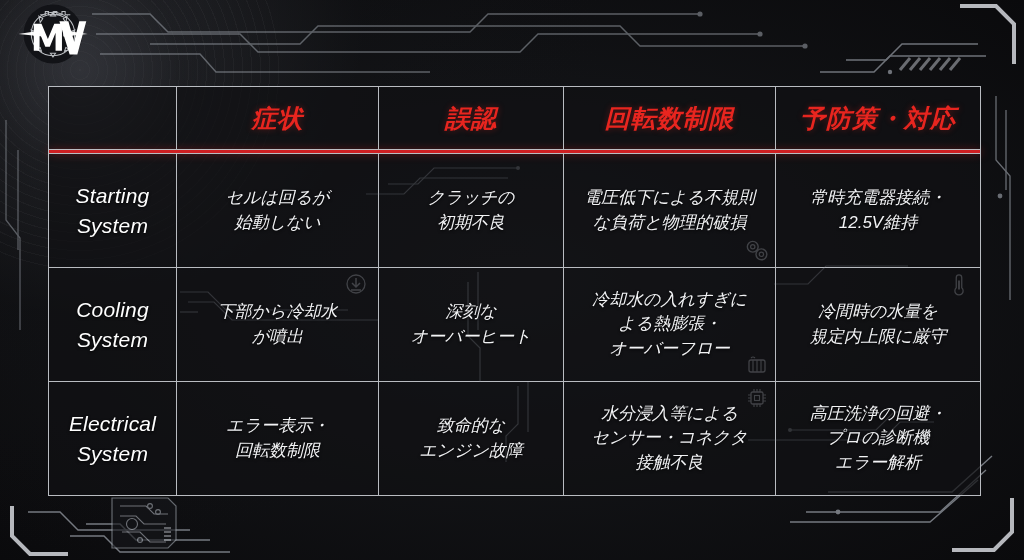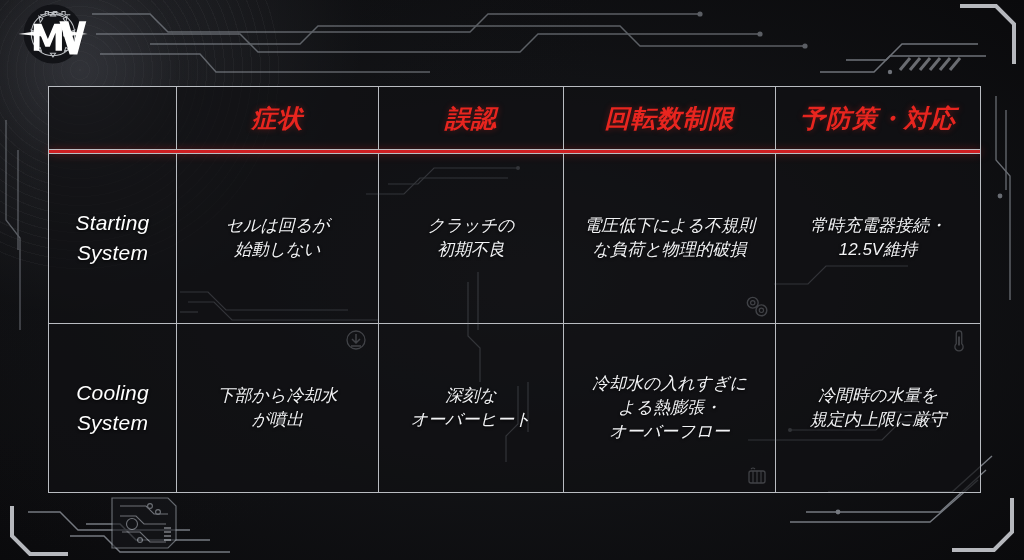--- a/index.html
+++ b/index.html
@@ -317,17 +317,31 @@
             </svg>
           </td>
           <td>冷間時の水量を<br>規定内上限に厳守
             <svg class="cell-mark" style="right:10px;top:4px;width:22px;height:26px;" viewBox="0 0 24 28">
               <path d="M12 3 a3 3 0 0 1 3 3 v11 a4.5 4.5 0 1 1 -6 0 V6 a3 3 0 0 1 3 -3z" stroke-width="1.4"></path>
               <path d="M12 9 V19" stroke-width="2"></path>
             </svg>
           </td>
         </tr>
 
+        <tr>
+          <td class="sys">Electrical<br>System</td>
+          <td>エラー表示・<br>回転数制限</td>
+          <td>致命的な<br>エンジン故障</td>
+          <td>水分浸入等による<br>センサー・コネクタ<br>接触不良
+            <svg class="cell-mark" style="right:6px;top:4px;width:24px;height:24px;" viewBox="0 0 24 24">
+              <rect x="6" y="6" width="12" height="12" rx="1.5" stroke-width="1.3"></rect>
+              <rect x="9.5" y="9.5" width="5" height="5" stroke-width="1.1"></rect>
+              <path d="M9 6 V3 M12 6 V3 M15 6 V3 M9 18 V21 M12 18 V21 M15 18 V21
+                       M6 9 H3 M6 12 H3 M6 15 H3 M18 9 H21 M18 12 H21 M18 15 H21" stroke-width="1.1"></path>
+            </svg>
+          </td>
+          <td>高圧洗浄の回避・<br>プロの診断機<br>エラー解析</td>
+        </tr>
 
       </tbody>
     </table>
   </div>
 </div>
 
 </body></html>

